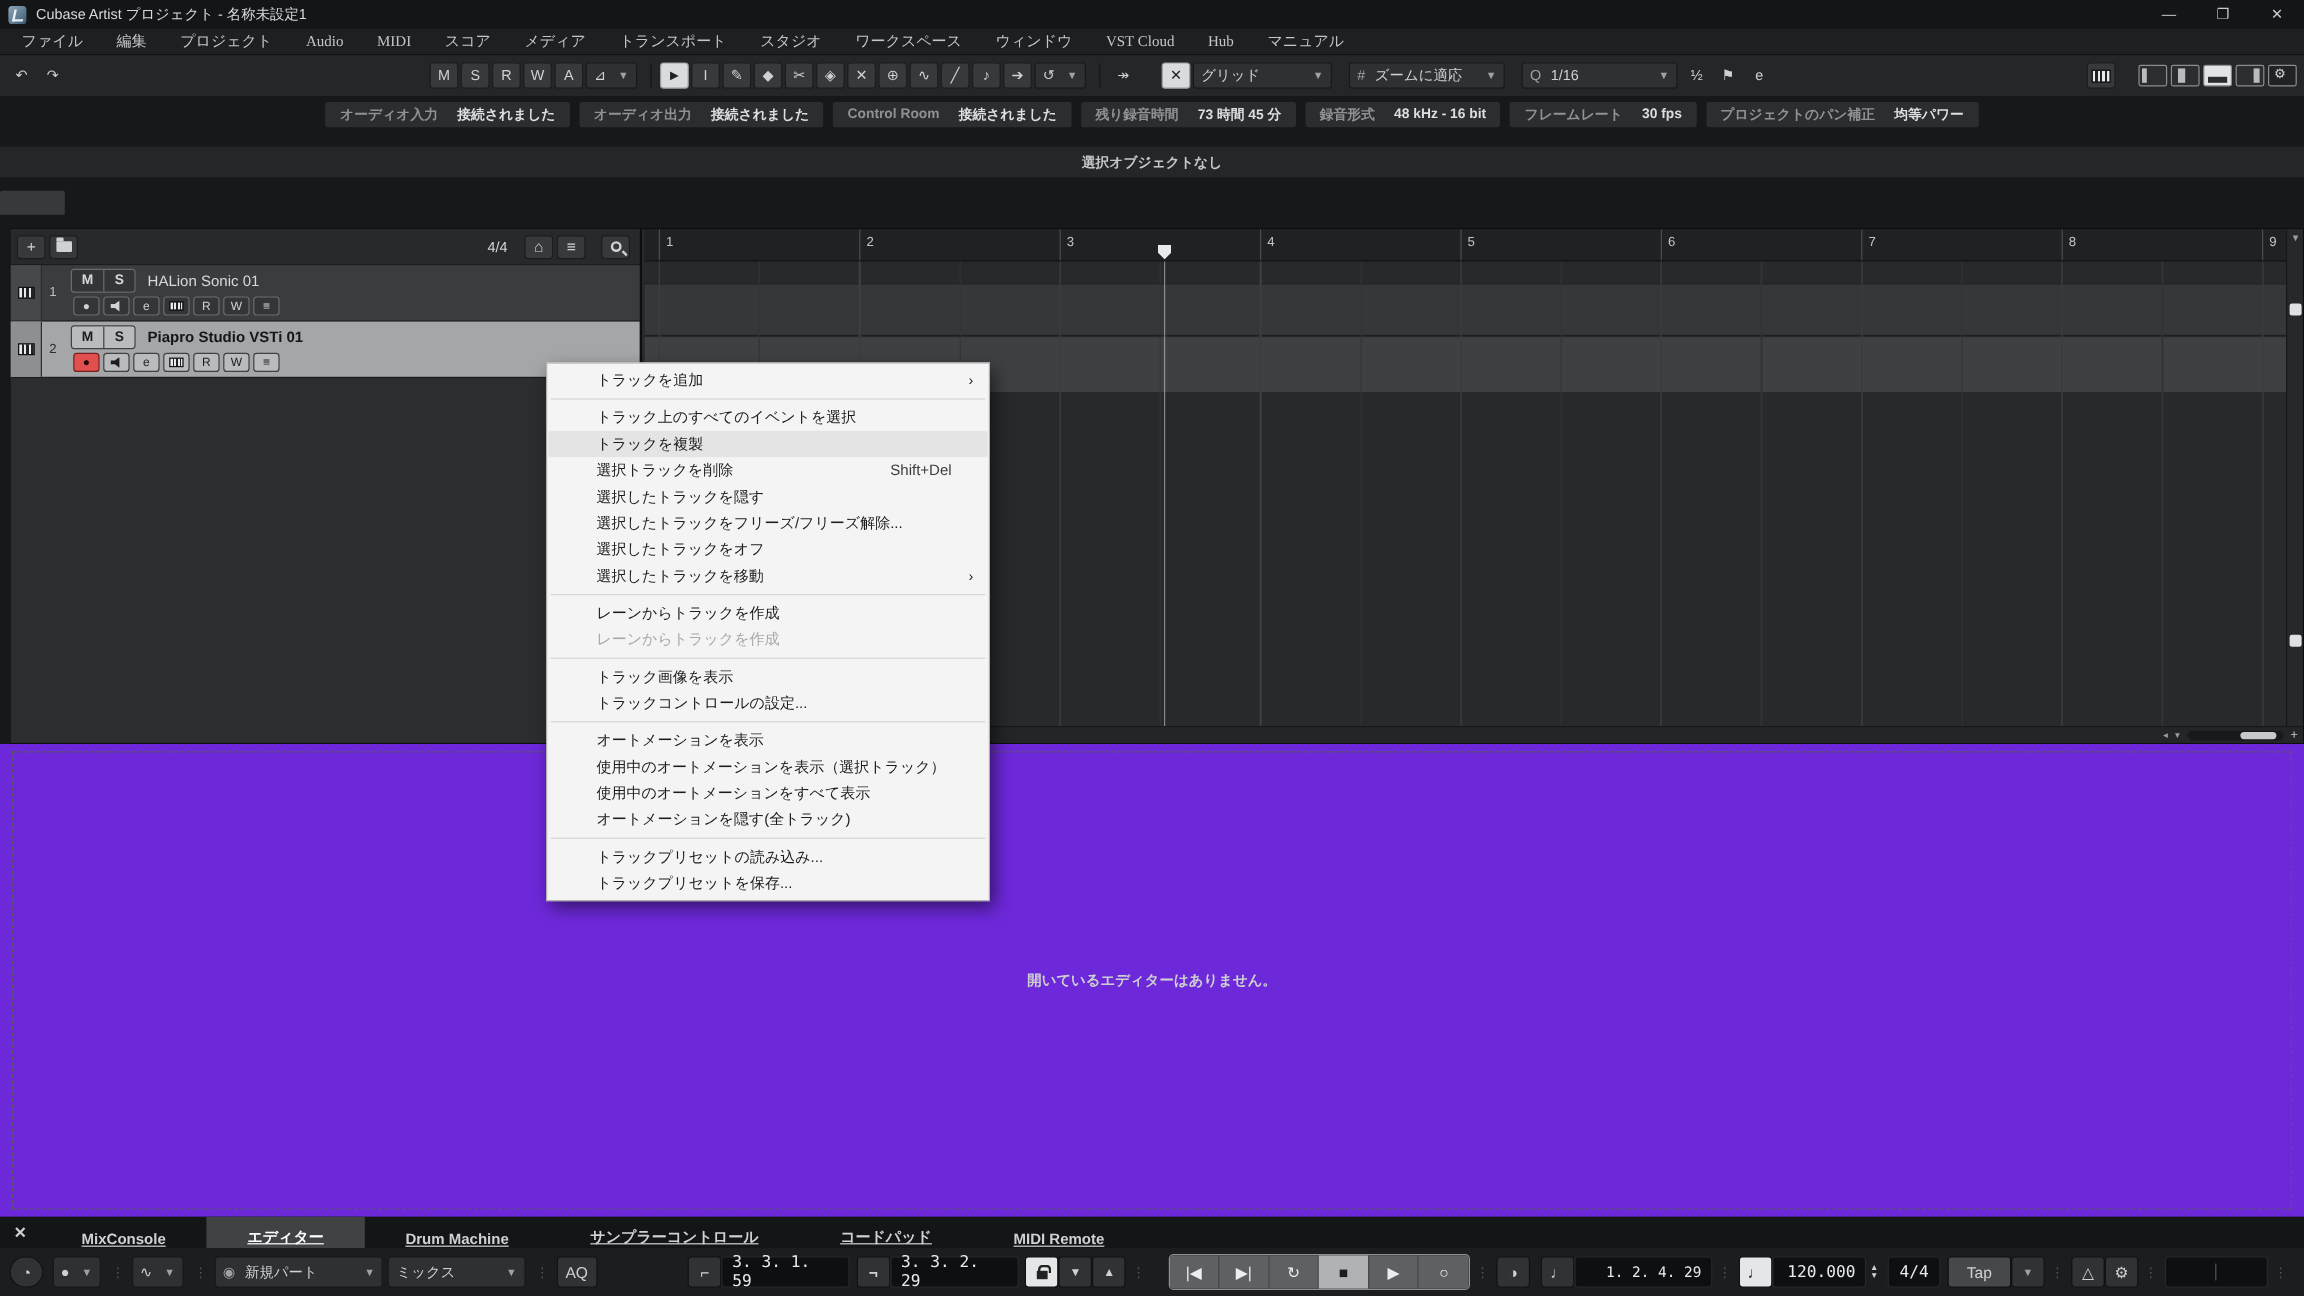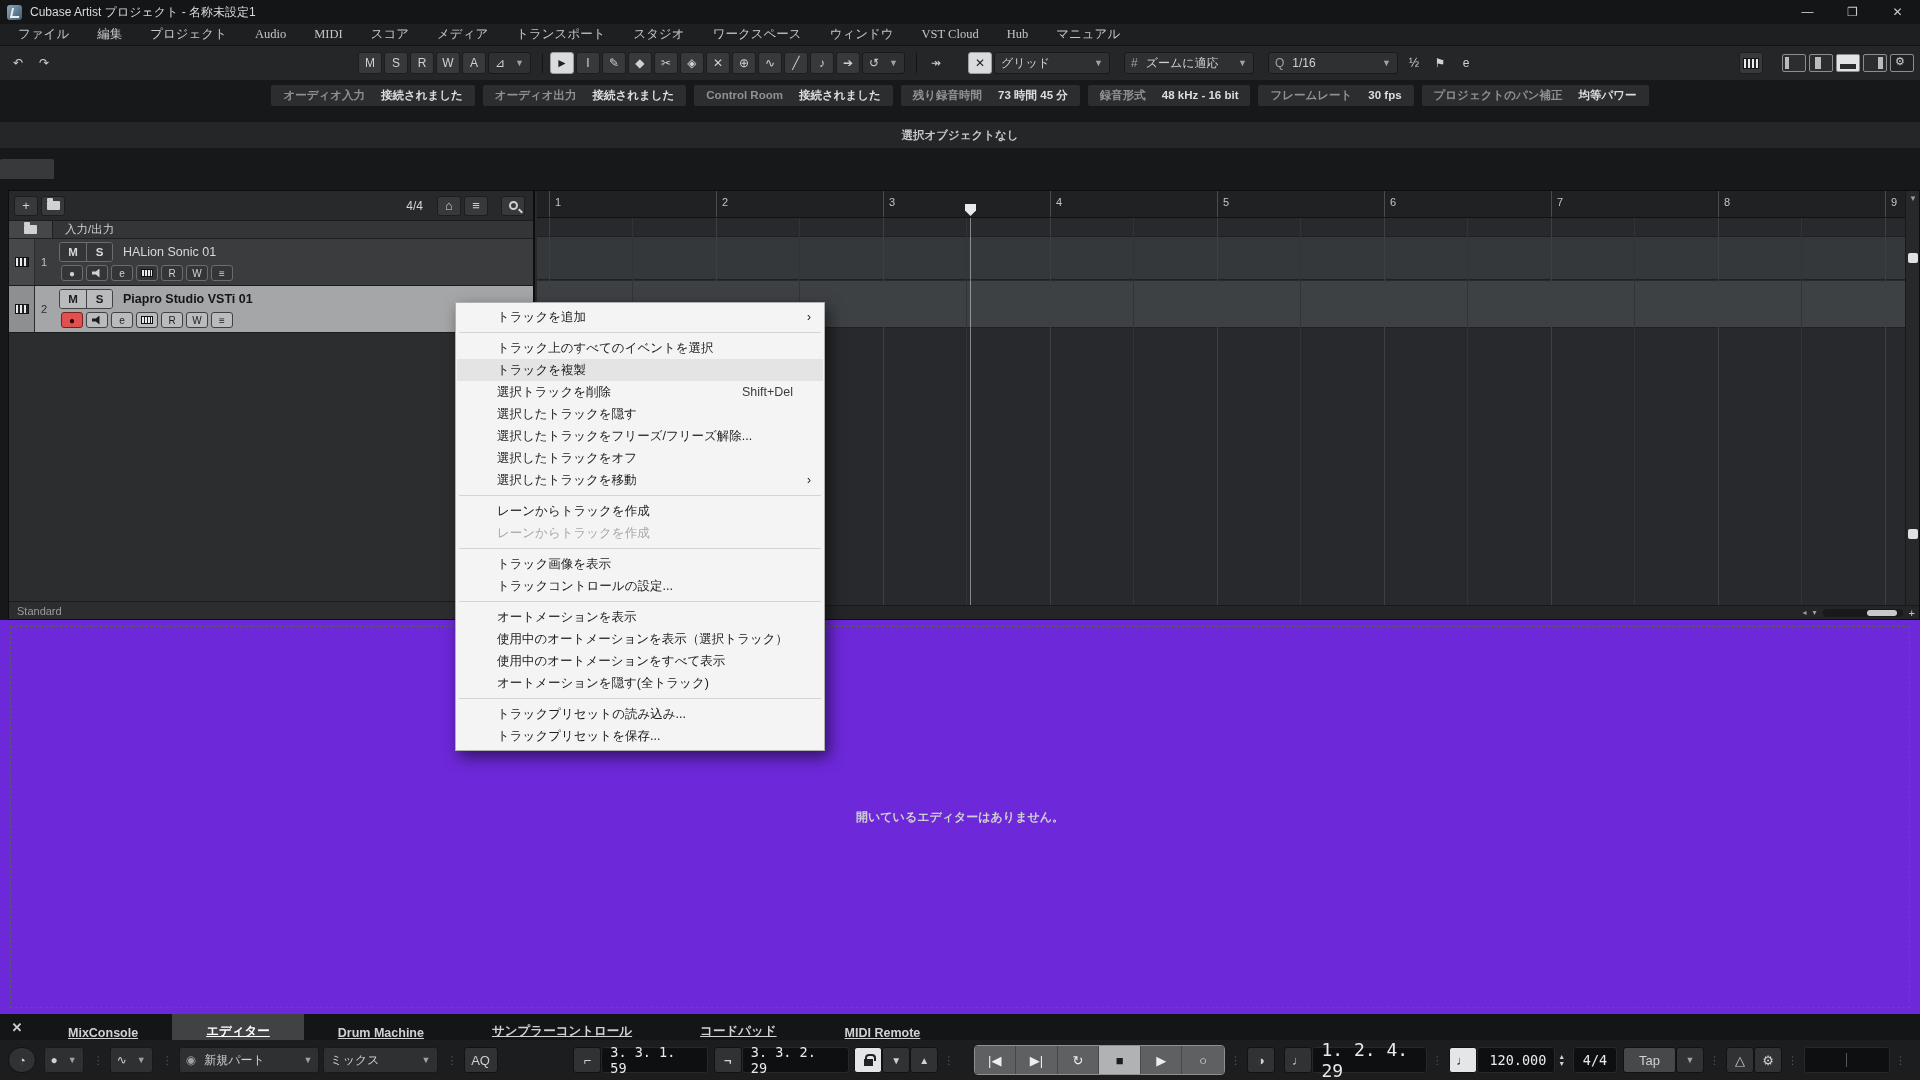--- a/index.html
+++ b/index.html
@@ -334,26 +334,20 @@
           <span class="folder-shape"></span>
         </div>
       <span id="tz-count">4/4</span>
       <div class="th-btn">⌂</div>
       <div class="th-btn">≡</div>
       <div style="width:10px"></div>
       <div class="th-btn">
           <span class="mag"></span>
         </div>
     </div>
-    <div id="folder-row">
-      <div class="icon-cell">
-          <span class="folder-shape"></span>
-        </div>
-      <span class="fl">入力/出力</span>
-    </div>
     <div>
 
         <div class="track-row">
           <div class="icon-cell">
             <span class="piano-ic" style="width:14px;height:10px"></span>
           </div>
           <div class="num">1</div>
           <div class="body">
             <div class="r1">
               <div class="ms">
@@ -401,23 +395,20 @@
                 <span class="mini-piano"></span>
               </div>
               <div class="sbtn">R</div>
               <div class="sbtn">W</div>
               <div class="sbtn">≡</div>
             </div>
           </div>
         </div>
       </div>
     <div id="tz-fill"></div>
-    <div id="tz-foot">
-      <span>Standard</span>
-    </div>
   </div>
 
   <div id="arrange">
     <div id="ruler">
 
     <div class="bar-cell">1</div>
         <div class="bar-cell">2</div>
         <div class="bar-cell">3</div>
         <div class="bar-cell">4</div>
         <div class="bar-cell">5</div>
@@ -522,21 +513,21 @@
     <div class="tc">▶|</div>
     <div class="tc">↻</div>
     <div class="tc stop">■</div>
     <div class="tc">▶</div>
     <div class="tc">○</div>
   </div>
   <span class="dots">⋮</span>
   <div class="tpbtn">◑</div>
   <div style="width:10px"></div>
   <div class="tpbtn">♩</div>
-  <div class="disp" style="width:120px;font-size:18px">1. 2. 4. 29</div>
+  <div class="disp" style="width:120px;font-size:12px">1. 2. 4. 29</div>
   <span class="dots">⋮</span>
   <div class="tpbtn white">♩</div>
   <div class="disp" style="width:82px">120.000</div>
   <div class="spin">
       <span>▲</span>
       <span>▼</span>
     </div>
   <div style="width:8px"></div>
   <div class="disp" style="width:46px;justify-content:center">4/4</div>
   <div style="width:6px"></div>

